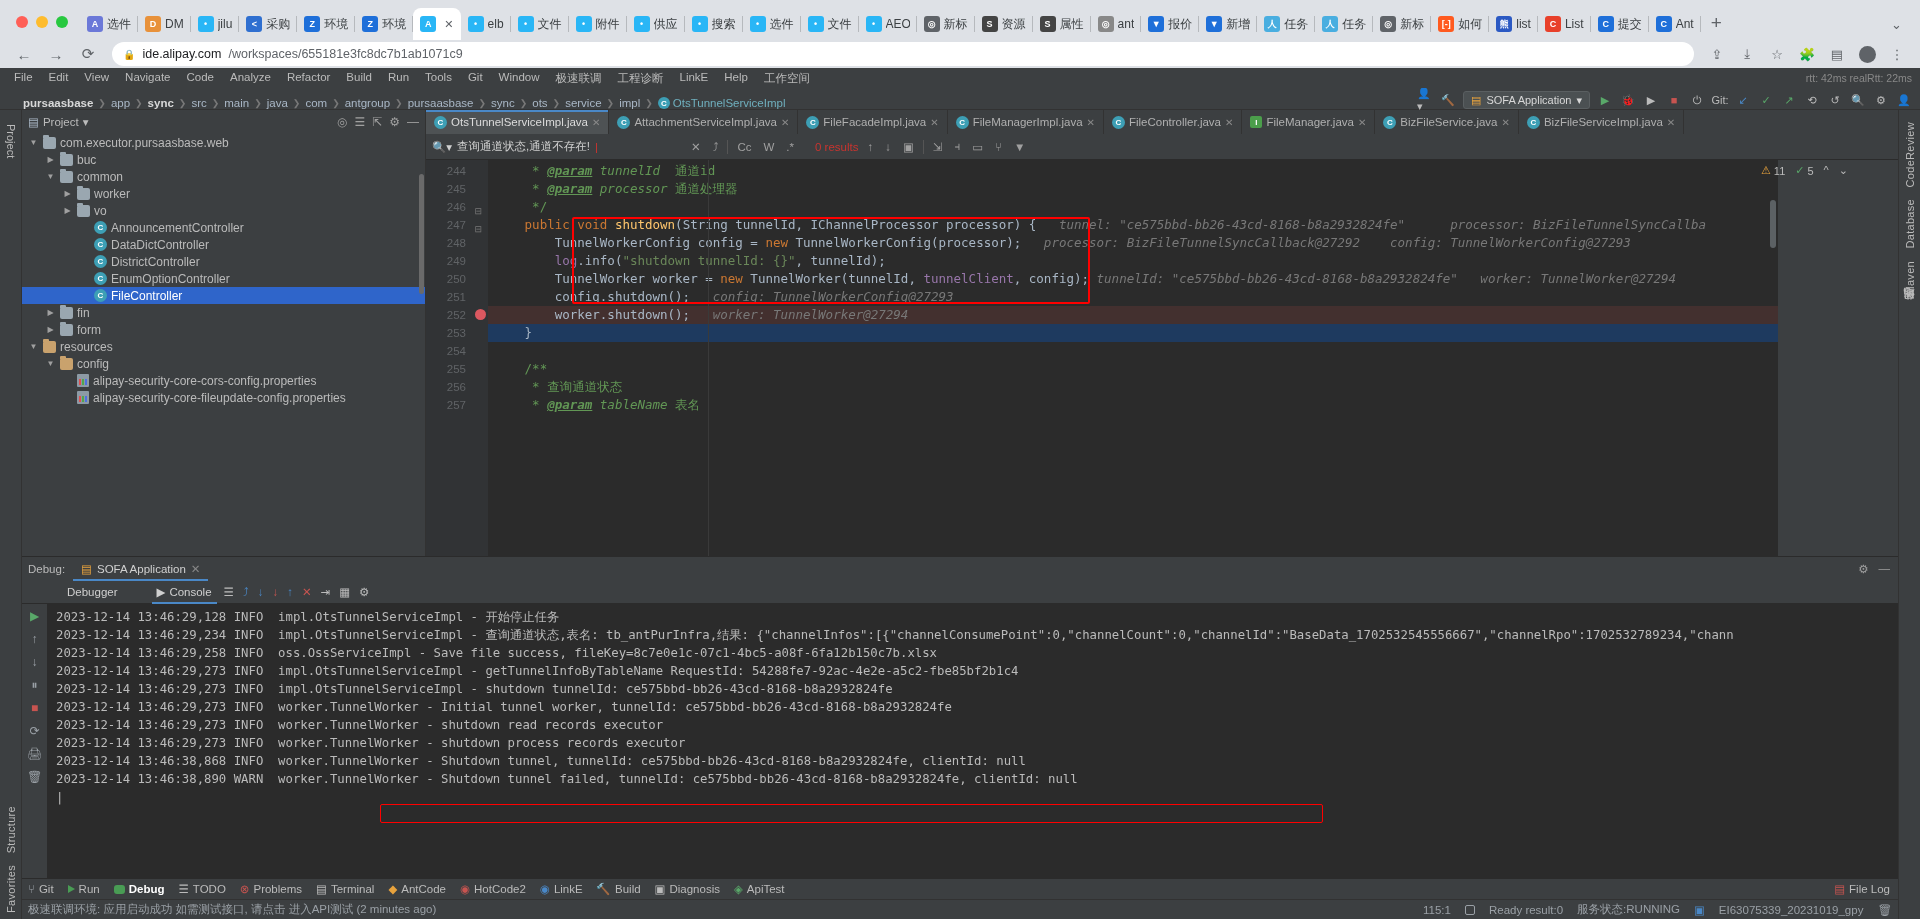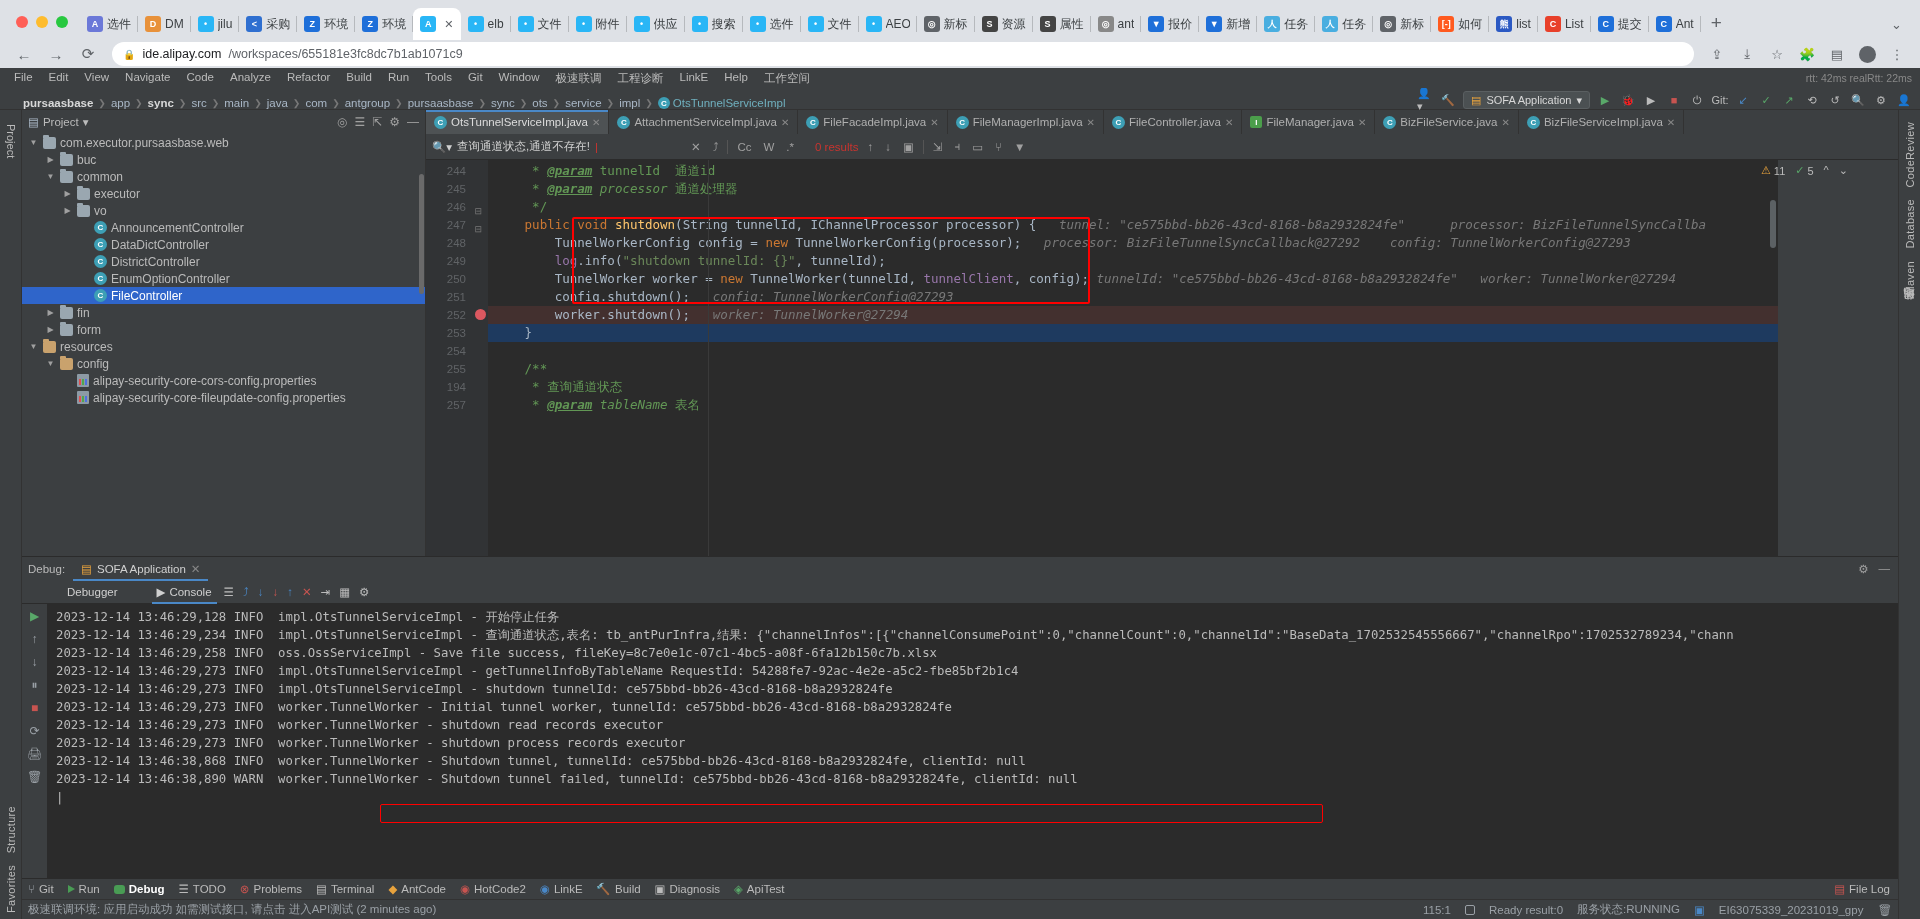--- a/index.html
+++ b/index.html
@@ -469,21 +469,21 @@
                   <span>buc</span>
                 </div>
                 <div class="trow" style="padding-left: 23px;">
                   <span class="arrow">▼</span>
                   <span class="fold"></span>
                   <span>common</span>
                 </div>
                 <div class="trow" style="padding-left: 40px;">
                   <span class="arrow">▶</span>
                   <span class="fold"></span>
-                  <span>executor</span>
+                  <span>worker</span>
                 </div>
                 <div class="trow" style="padding-left: 40px;">
                   <span class="arrow">▶</span>
                   <span class="fold"></span>
                   <span>vo</span>
                 </div>
                 <div class="trow" style="padding-left: 57px;">
                   <span class="arrow"></span>
                   <span class="jic">C</span>
                   <span>AnnouncementController</span>
@@ -618,27 +618,27 @@
                 <div class="gl">246<span class="foldmark">⊟</span></div>
                 <div class="gl">247<span class="foldmark">⊟</span></div>
                 <div class="gl">248</div>
                 <div class="gl">249</div>
                 <div class="gl">250</div>
                 <div class="gl">251</div>
                 <div class="gl">252<span class="bpt"></span></div>
                 <div class="gl">253</div>
                 <div class="gl">254</div>
                 <div class="gl">255</div>
-                <div class="gl">194</div>
+                <div class="gl">256</div>
                 <div class="gl">257</div>
               </div>
             <div id="code">
               <div id="vline"></div>
               <div id="code-lines">
-                  <div class="cl"><span class="mono"><span class="doc" style="">    * </span><span class="doc" style="text-decoration:underline;font-style:italic;font-weight:bold;">@param</span><span class="doc" style=""> tunnelId  </span><span class="doc" style="">通道id</span></span></div>
+                  <div class="cl"><span class="mono"><span class="doc" style="">    * </span><span class="doc" style="text-decoration:underline;font-style:italic;font-weight:bold;">@param</span><span class="doc" style="font-style:italic;"> tunnelId  </span><span class="doc" style="">通道id</span></span></div>
                   <div class="cl"><span class="mono"><span class="doc" style="">    * </span><span class="doc" style="text-decoration:underline;font-style:italic;font-weight:bold;">@param</span><span class="doc" style="font-style:italic;"> processor </span><span class="doc" style="">通道处理器</span></span></div>
                   <div class="cl"><span class="mono"><span class="doc" style="">    */</span></span></div>
                   <div class="cl"><span class="mono"><span class="id" style="">   </span><span class="kw" style="">public void </span><span class="mth" style="">shutdown</span><span class="id" style="">(String tunnelId, IChannelProcessor processor) {</span><span class="hint" style="">   tunnel: "ce575bbd-bb26-43cd-8168-b8a2932824fe"      processor: BizFileTunnelSyncCallba</span></span></div>
                   <div class="cl"><span class="mono"><span class="id" style="">       TunnelWorkerConfig config = </span><span class="kw" style="">new </span><span class="id" style="">TunnelWorkerConfig(processor);</span><span class="hint" style="">   processor: BizFileTunnelSyncCallback@27292    config: TunnelWorkerConfig@27293</span></span></div>
                   <div class="cl"><span class="mono"><span class="id" style="">       </span><span class="fld" style="">log</span><span class="id" style="">.info(</span><span class="str" style="">"shutdown tunnelId: {}"</span><span class="id" style="">, tunnelId);</span></span></div>
                   <div class="cl"><span class="mono"><span class="id" style="">       TunnelWorker worker = </span><span class="kw" style="">new </span><span class="id" style="">TunnelWorker(tunnelId, </span><span class="fld" style="">tunnelClient</span><span class="id" style="">, config);</span><span class="hint" style=""> tunnelId: "ce575bbd-bb26-43cd-8168-b8a2932824fe"   worker: TunnelWorker@27294</span></span></div>
                   <div class="cl"><span class="mono"><span class="id" style="">       config.shutdown();</span><span class="hint" style="">   config: TunnelWorkerConfig@27293</span></span></div>
                   <div class="cl bp"><span class="mono"><span class="id" style="">       worker.shutdown();</span><span class="hint" style="">   worker: TunnelWorker@27294</span></span></div>
                   <div class="cl cur"><span class="mono"><span class="id" style="">   }</span></span></div>
                   <div class="cl"><span class="mono"><span class="id" style=""></span></span></div>

